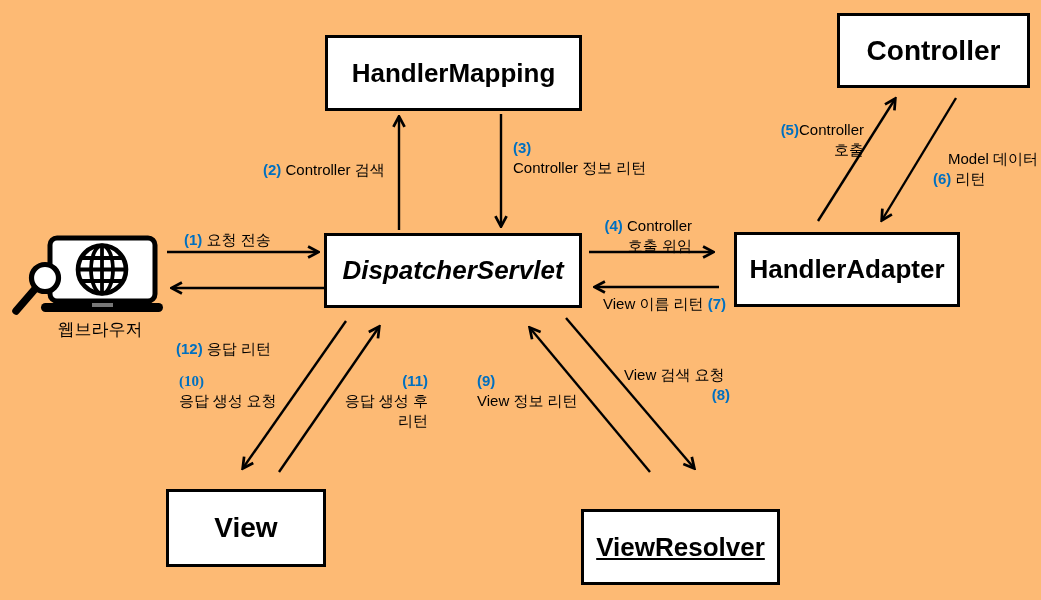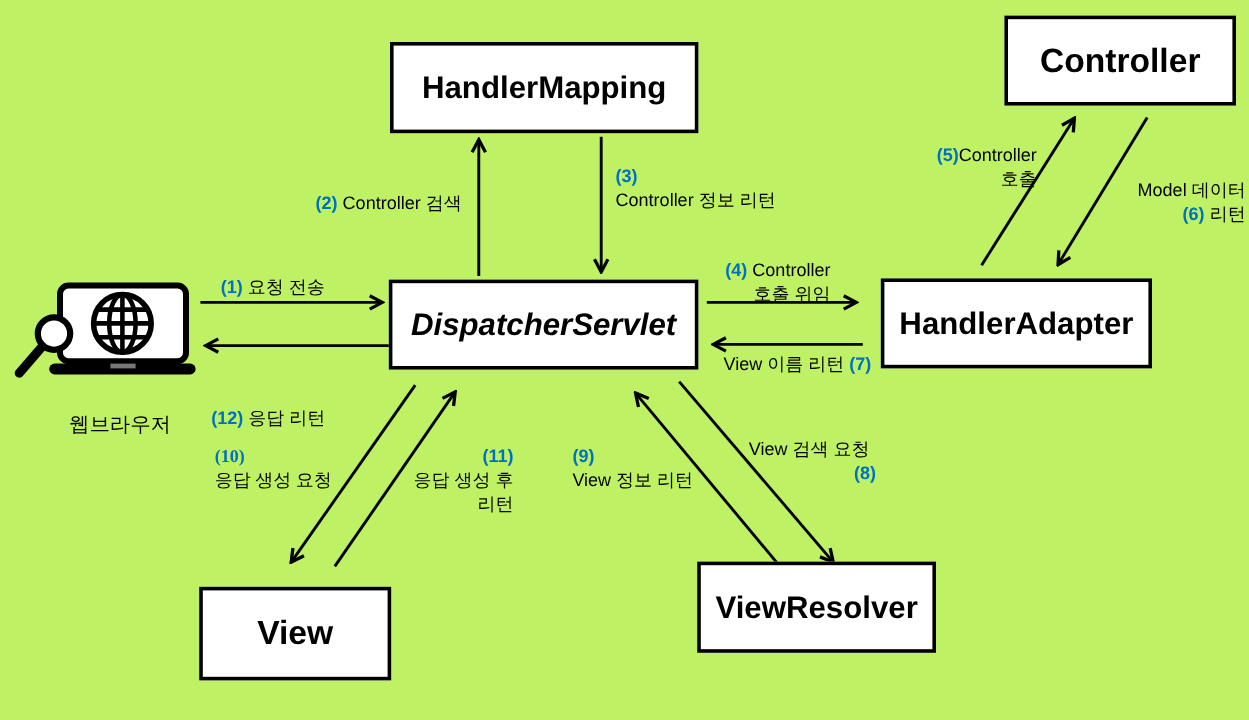--- a/index.html
+++ b/index.html
@@ -1,46 +1,46 @@
 <!DOCTYPE html>
 <html><head>
 <meta charset="utf-8">
 <style>
   html,body{margin:0;padding:0;background:#ffffff;}
   .canvas{
-    position:relative;width:1041px;height:600px;background:#bef264;overflow:hidden;
+    position:relative;width:1041px;height:600px;background:#fdba74;overflow:hidden;
     font-family:"Liberation Sans","DejaVu Sans",sans-serif;color:#000;
   }
   .arrows{position:absolute;left:0;top:0;width:1041px;height:600px;}
   .box{
     position:absolute;border:3px solid #000;background:#fff;
     display:flex;align-items:center;justify-content:center;
     font-weight:bold;font-size:26px;letter-spacing:0;white-space:nowrap;
   }
   #box-hm{left:325px;top:35px;width:251px;height:70px;}
   #box-ctrl{left:837px;top:13px;width:187px;height:69px;font-size:28px;}
   #box-ds{left:324px;top:233px;width:252px;height:69px;font-style:italic;}
   #box-ha{left:734px;top:232px;width:220px;height:69px;}
   #box-view{left:166px;top:489px;width:154px;height:72px;font-size:28px;}
-  #box-vr{left:581px;top:468px;width:193px;height:70px;}
+  #box-vr{left:581px;top:509px;width:193px;height:70px;text-decoration:underline;}
   .lbl{
     position:absolute;font-size:15px;line-height:20px;white-space:nowrap;color:#000;
   }
   .num{color:#0070C0;font-weight:bold;}
   .center{text-align:right;}
   .right{text-align:right;}
   #browser-icon{position:absolute;left:8px;top:232px;}
-  #browser-label{position:absolute;left:40px;top:320px;width:120px;text-align:center;font-size:17px;margin-top:24px;}
+  #browser-label{position:absolute;left:40px;top:320px;width:120px;text-align:center;font-size:17px;}
   #lbl-1{left:184px;top:230px;}
   #lbl-12{left:176px;top:297px;margin-top:42px;}
   #lbl-2{left:263px;top:160px;}
   #lbl-3{left:513px;top:138px;}
   #lbl-4{left:592px;top:216px;width:100px;}
   #lbl-5{left:768px;top:120px;width:96px;}
-  #lbl-6{left:933px;top:149px;text-align:right;}
+  #lbl-6{left:933px;top:149px;}
   #lbl-6 .indent{margin-left:15px;}
   #lbl-7{left:595px;top:294px;}
   #lbl-7 .l2{margin-left:8px;}
   #lbl-8{left:624px;top:365px;width:106px;}
   #lbl-9{left:477px;top:371px;}
   #lbl-10{left:179px;top:371px;font-family:Liberation Serif, serif;}
   #lbl-11{left:342px;top:371px;width:86px;}
 </style>
 </head>
 <body>

